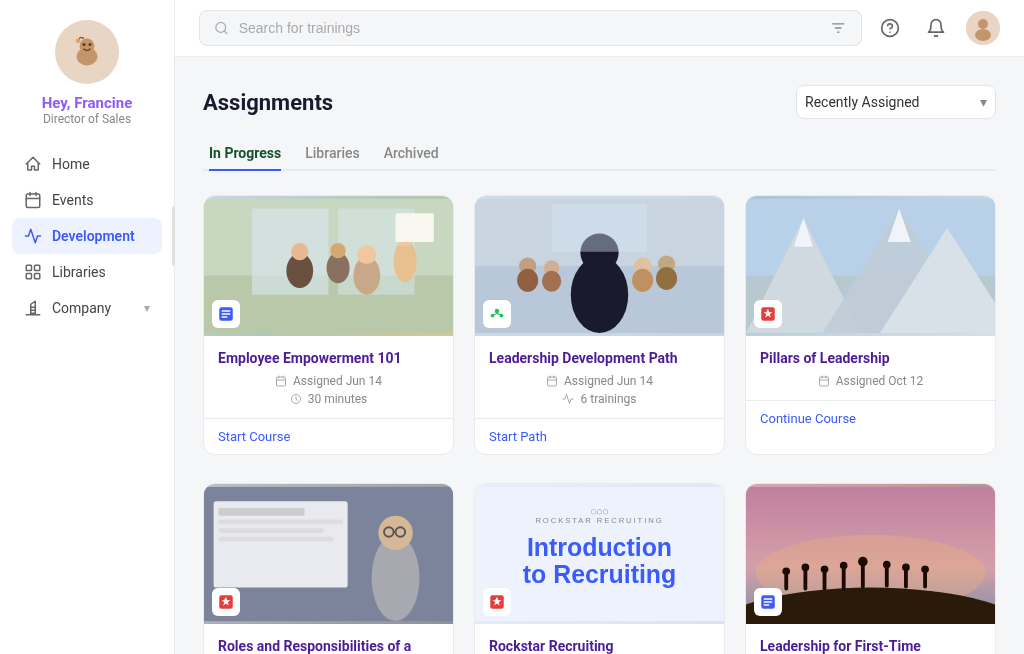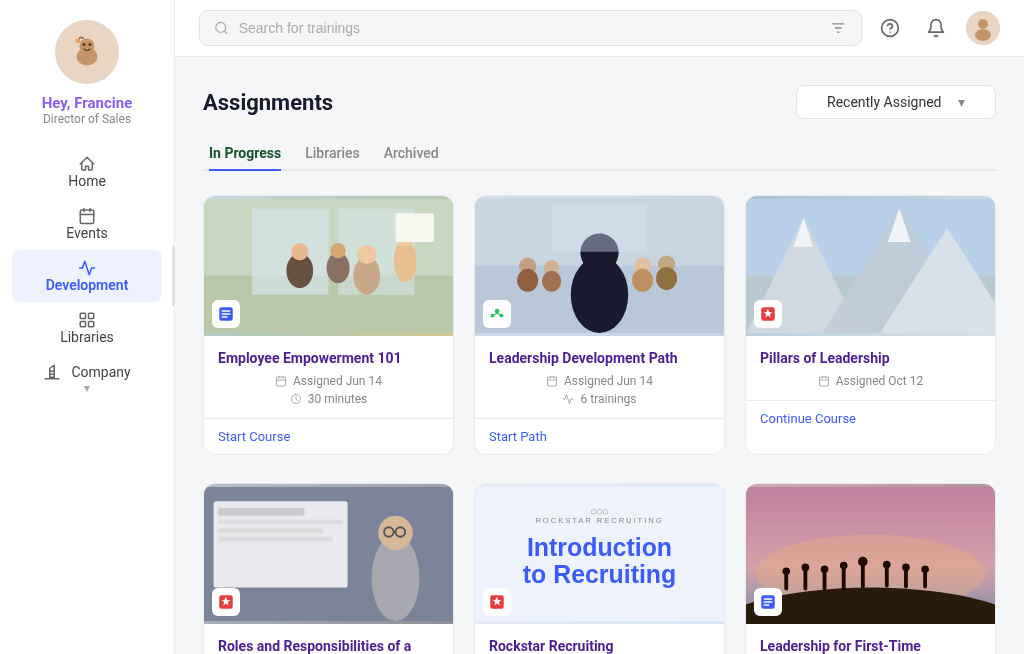--- a/index.html
+++ b/index.html
@@ -40,27 +40,27 @@
       margin-bottom: 20px;
       text-align: center;
     }
     .sidebar-nav {
       width: 100%;
       padding: 0 12px;
     }
     .sidebar-item {
       display: flex;
       align-items: center;
+      gap: 10px;
       padding: 9px 12px;
       border-radius: 8px;
       cursor: pointer;
       font-size: 14px;
       color: #444;
       position: relative;
-      flex-direction: column;
     }
     .sidebar-item.active { background: #eef2ff; color: #3b5bfc; font-weight: 600; }
     .sidebar-item .icon { width: 18px; height: 18px; display: flex; align-items: center; justify-content: center; }
     .sidebar-item-company { display: flex; align-items: center; justify-content: space-between; }
     .divider-bar {
       width: 3px;
       height: 60px;
       background: #e0e0e0;
       position: absolute;
       right: -13px;
@@ -148,21 +148,21 @@
       font-size: 22px;
       font-weight: 700;
       color: #1a1a2e;
     }
     .sort-dropdown {
       display: flex;
       align-items: center;
       gap: 8px;
       border: 1px solid #e0e3e8;
       border-radius: 8px;
-      padding: 8px 30px;
+      padding: 8px 8px;
       background: #fff;
       cursor: pointer;
       font-size: 14px;
       color: #333;
       min-width: 200px;
       justify-content: space-between;
     }
 
     
     .tabs {

